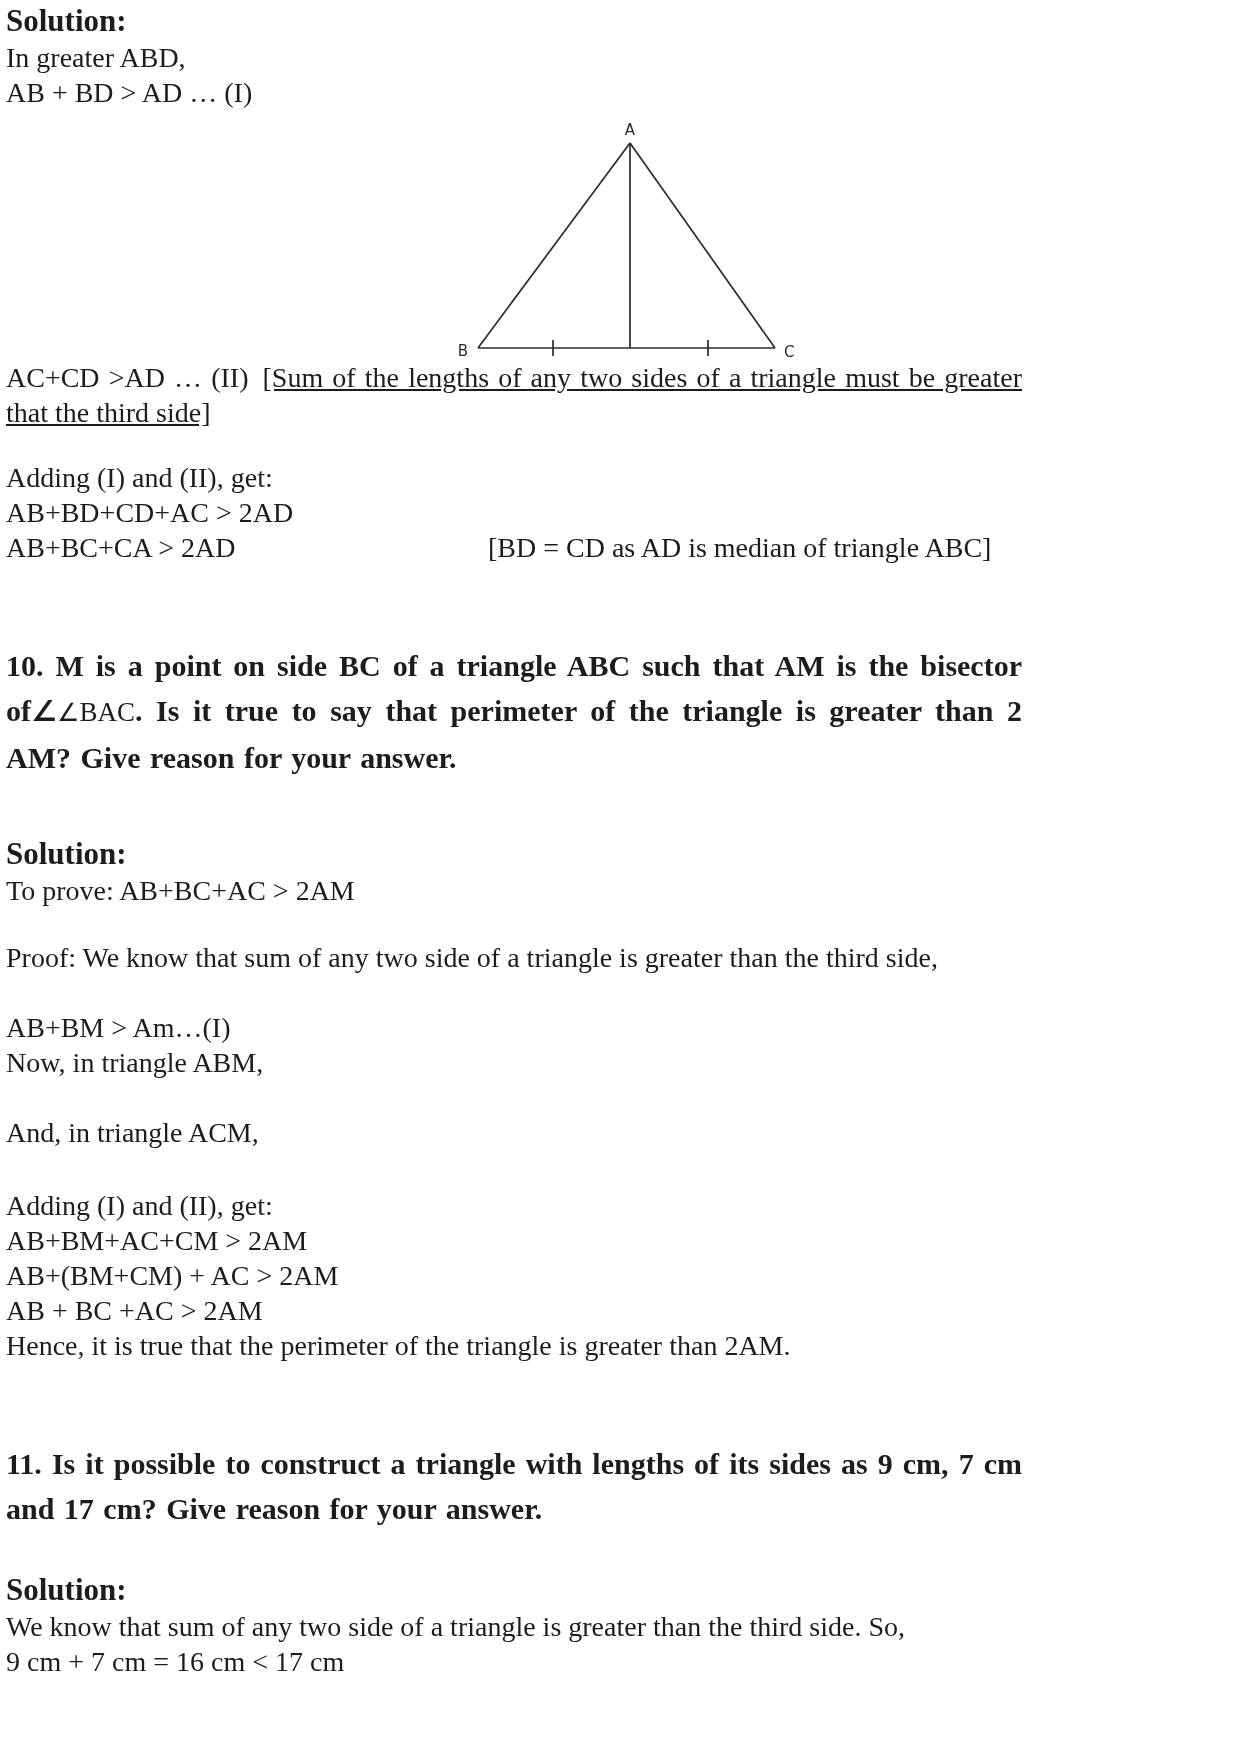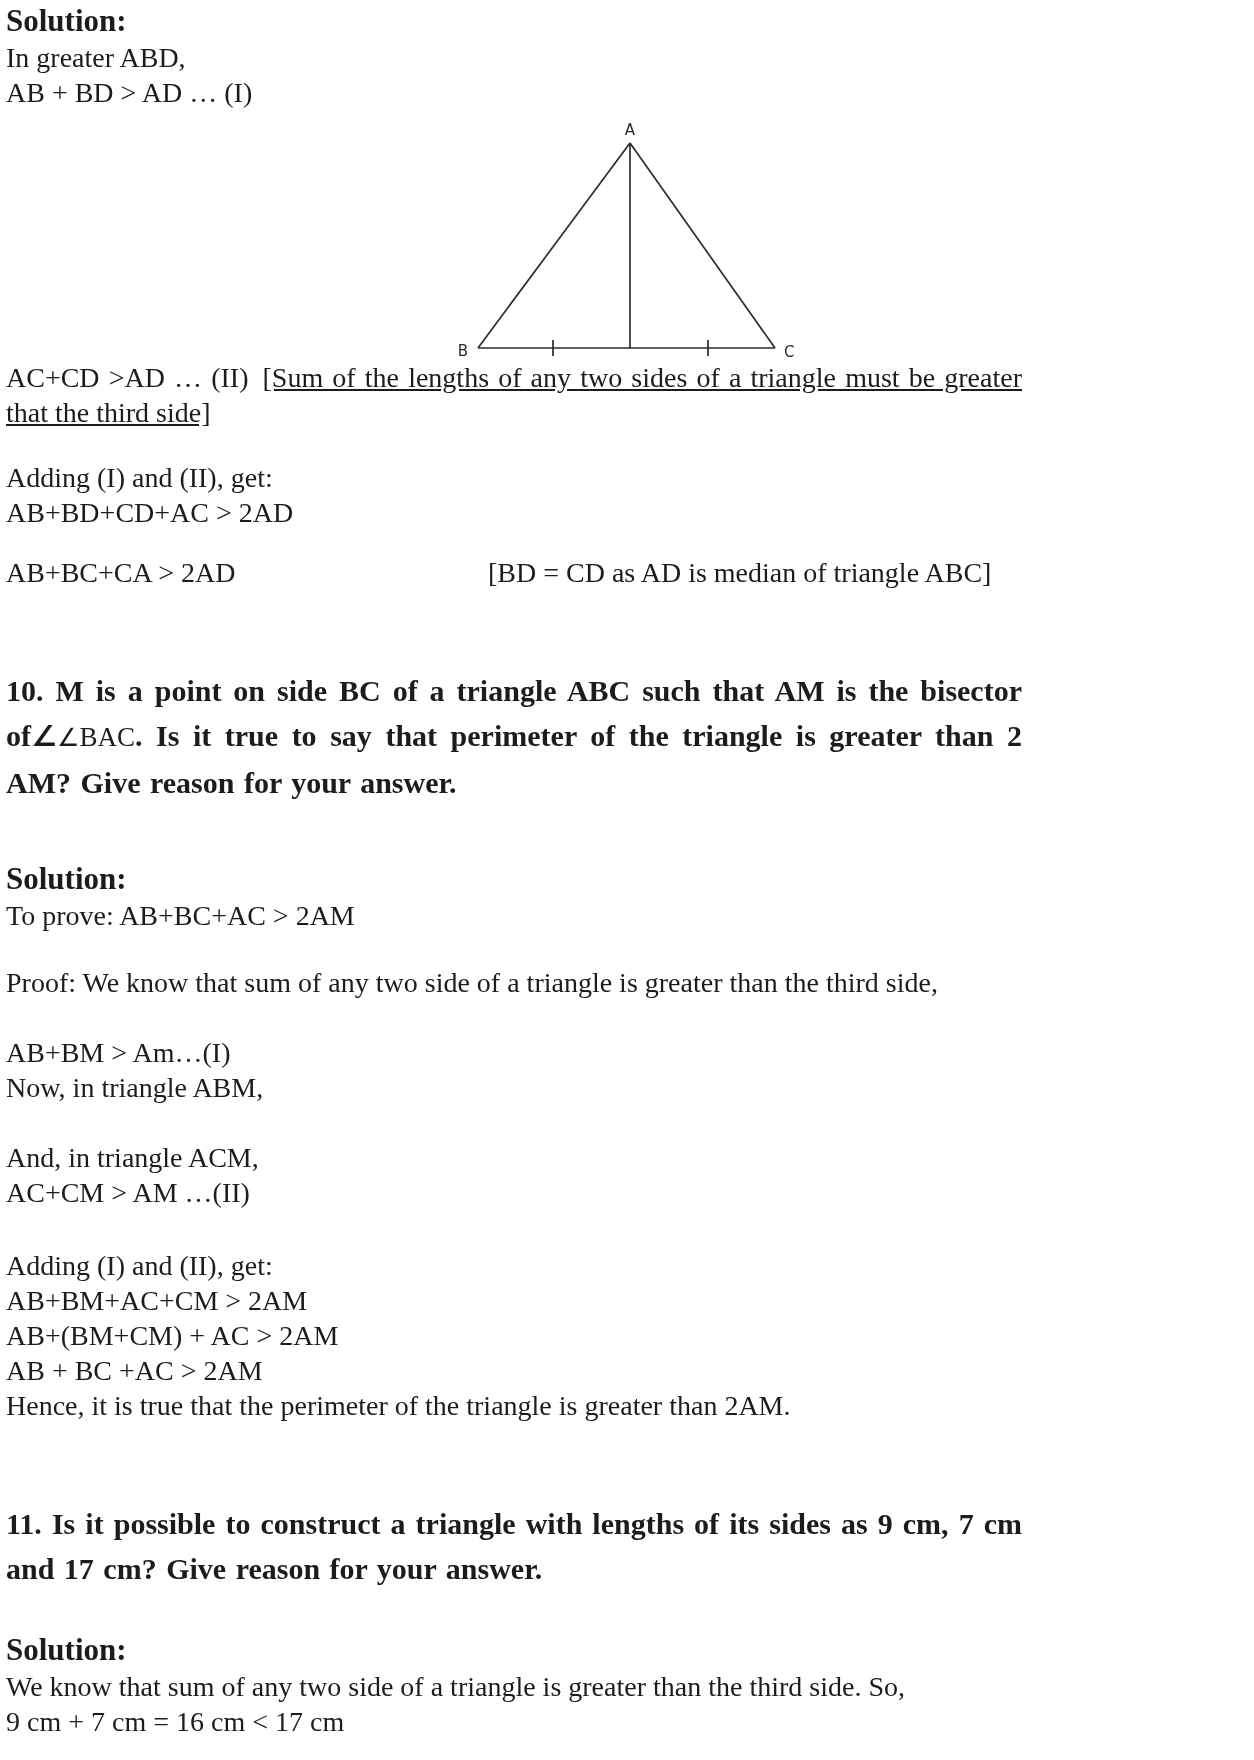--- a/index.html
+++ b/index.html
@@ -47,21 +47,21 @@
   .angle-reg {
     font-family: "DejaVu Sans", sans-serif;
     font-weight: normal;
     font-size: 25px;
   }
   .bac-reg {
     font-weight: normal;
     font-size: 27px;
     margin-top: 32px;
   }
-  .eq-col { display: inline-block; min-width: 482px; margin-top: 25px; }
+  .eq-col { display: inline-block; min-width: 482px; }
   .bracket-gap { padding-left: 14px; text-decoration: underline; }
   .diagram-wrap { margin: 0; height: 250px; }
   .diagram line { stroke: #2b2b2b; stroke-width: 1.7; }
   .diagram text {
     font-family: "DejaVu Sans", sans-serif;
     font-size: 15px;
     fill: #2b2b2b;
   }
   .sp30 { height: 30px; }
   .sp55 { height: 55px; }
@@ -117,21 +117,20 @@
   <p class="body-line">Proof: We know that sum of any two side of a triangle is greater than the third side,</p>
 
   <div class="sp35"></div>
 
   <p class="body-line">AB+BM &gt; Am…(I)</p>
   <p class="body-line">Now, in triangle ABM,</p>
 
   <div class="sp35"></div>
 
   <p class="body-line">And, in triangle ACM,</p>
-  <p class="body-line">AC+CM &gt; AM …(II)</p>
 
   <div class="sp38"></div>
 
   <p class="body-line">Adding (I) and (II), get:</p>
   <p class="body-line">AB+BM+AC+CM &gt; 2AM</p>
   <p class="body-line">AB+(BM+CM) + AC &gt; 2AM</p>
   <p class="body-line">AB + BC +AC &gt; 2AM</p>
   <p class="body-line">Hence, it is true that the perimeter of the triangle is greater than 2AM.</p>
 
   <div class="sp78"></div>

